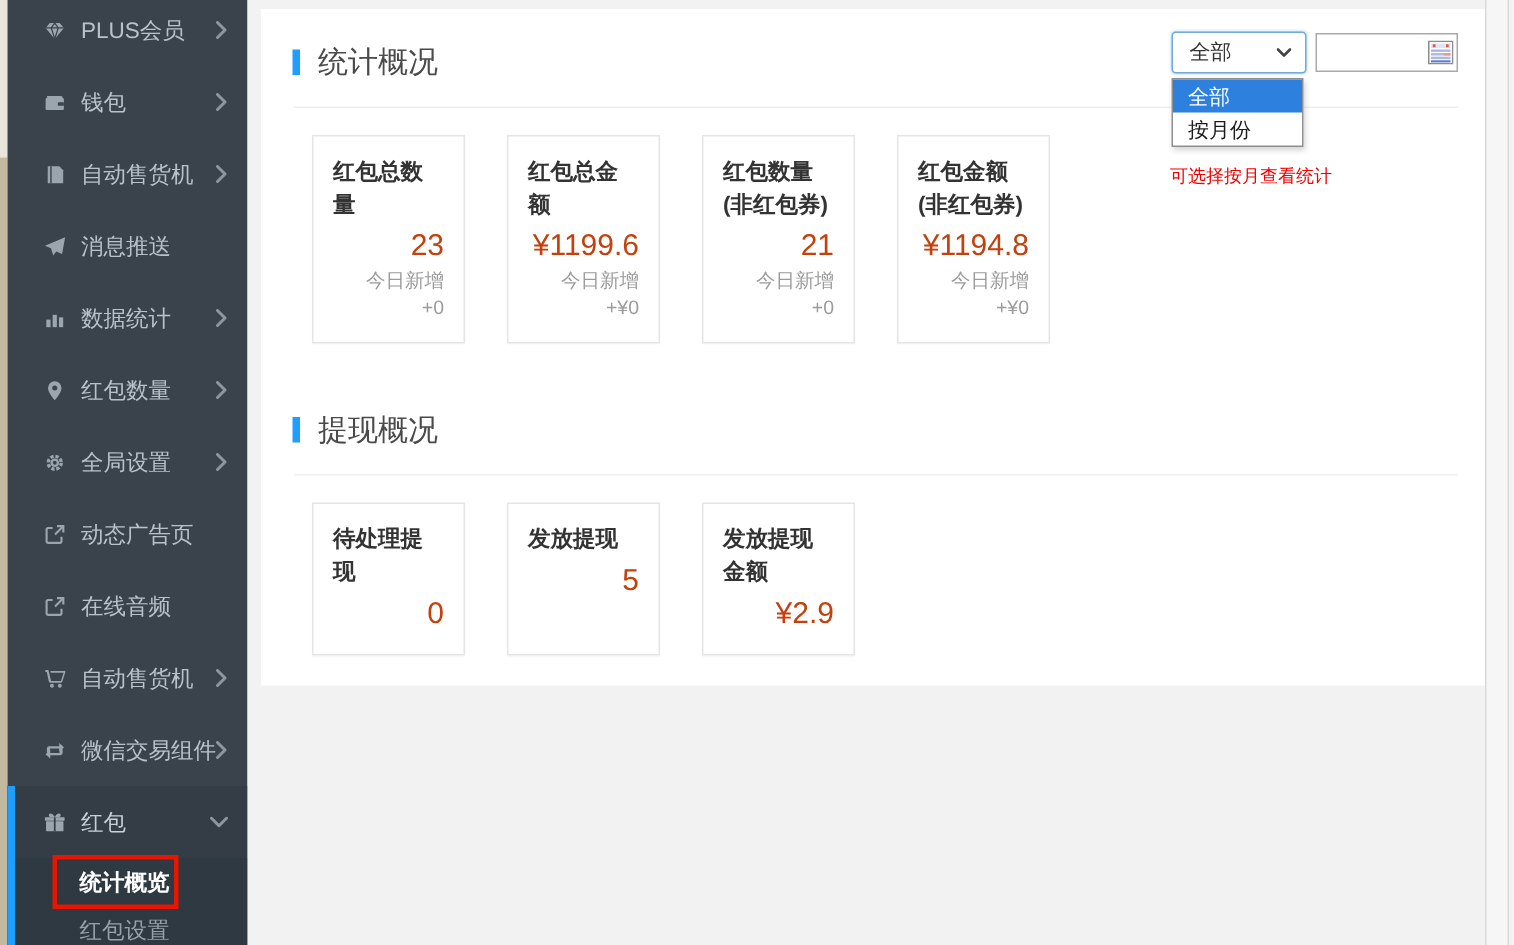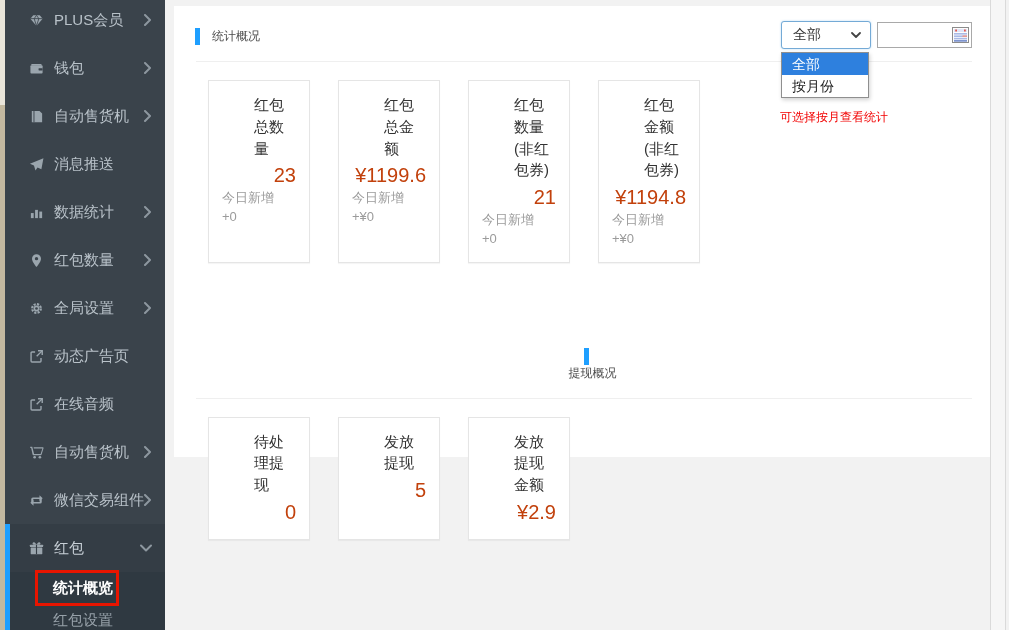--- a/index.html
+++ b/index.html
@@ -50,34 +50,34 @@
     position:absolute; left:9px; top:6px; width:816px; height:451px;
     background:#ffffff; position:absolute;
   }
   .scroll-track {
     position:absolute; left:990px; top:0; width:16px; height:630px;
     background:#f6f6f6; border-left:1px solid #dadada; border-right:1px solid #dadada;
   }
 
   .section { }
   .section-title {
-    display:flex; align-items:center; padding-left:21px; font-size:12px; color:#4a4a4a;
+    display:flex; align-items:center; padding-left:21px; font-size:20px; color:#4a4a4a;
   }
   .section-title .bar { width:5px; height:17px; background:#1e9fff; margin-right:12px; }
   .s1 .section-title { padding-top:22px; }
   .divider { border-top:1px solid #efefef; margin:16px 18px 0 22px; }
   .cards { display:flex; gap:28px; margin:18px 0 0 34px; }
   .card {
     width:102px; background:#fff; border:1px solid #e5e5e5;
     padding:13px 13px 13px 13px; box-shadow:0 1px 1px rgba(0,0,0,0.04);
   }
-  .card-title { font-size:15px; font-weight:normal; color:#333; line-height:1.45;margin-left:32px; }
+  .card-title { font-size:15px; font-weight:bold; color:#333; line-height:1.45; }
   .card-value { font-size:20px; color:#c2410c; text-align:right; line-height:1.4; margin-top:2px; white-space:nowrap; }
-  .card-sub   { font-size:13px; color:#9b9b9b; line-height:1.45; }
-  .s2 .section-title { margin-top:85px;flex-direction:column; }
+  .card-sub   { font-size:13px; color:#9b9b9b; text-align:right; line-height:1.45; }
+  .s2 .section-title { margin-top:44px; }
 
   
   .select-box {
     position:absolute; left:607px; top:15px; width:90px; height:28px;
     border:1px solid #74aad6; border-radius:3px; background:#fff;
     display:flex; align-items:center; justify-content:space-between;
     padding:0 9px 0 11px; font-size:14px; color:#333; cursor:pointer; z-index:6;
     box-shadow:0 0 2px rgba(102,175,233,.5);
   }
   .select-box .sel-chev svg { width:10px; height:7px; display:block; color:#444; }

